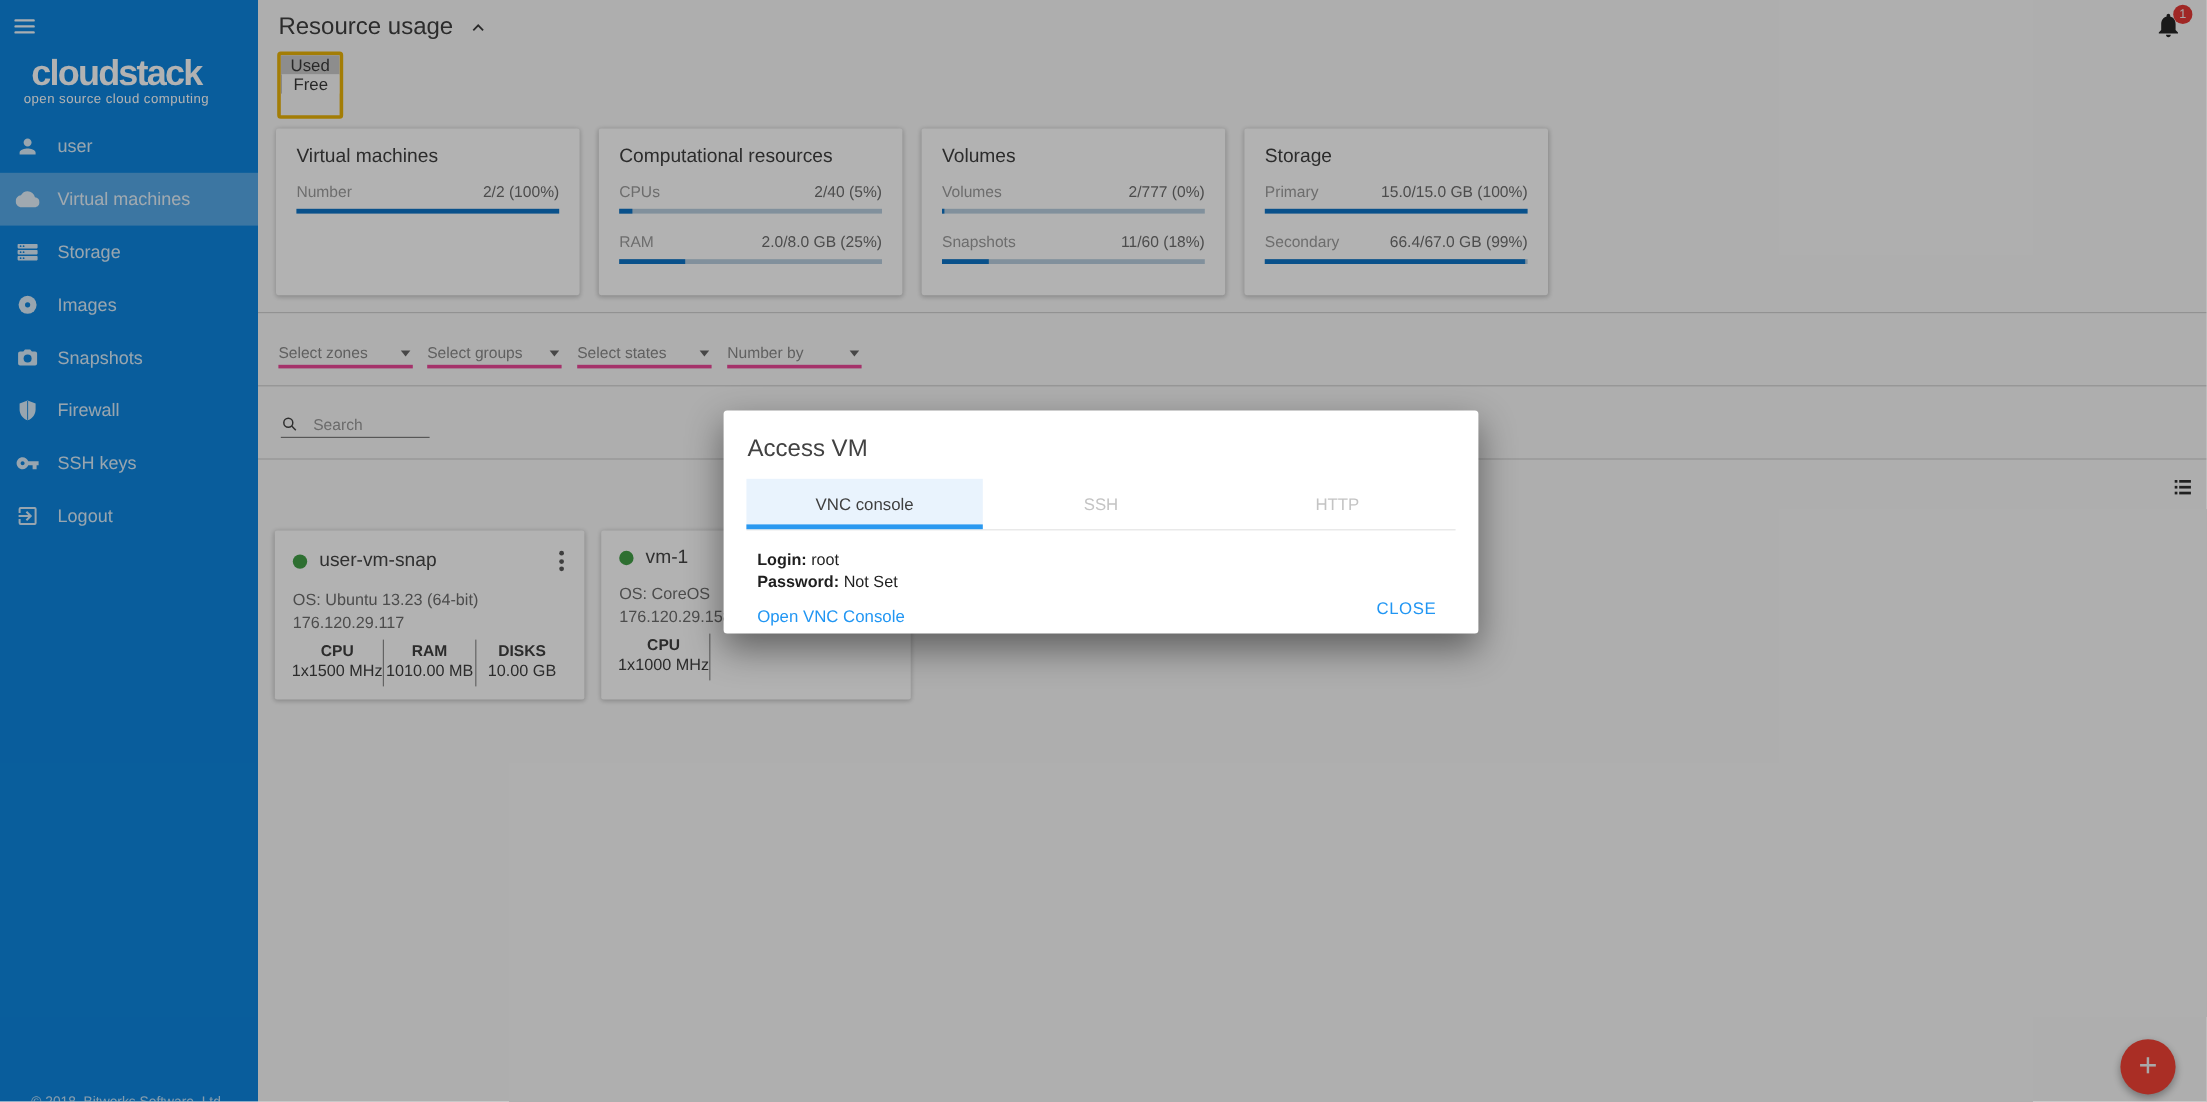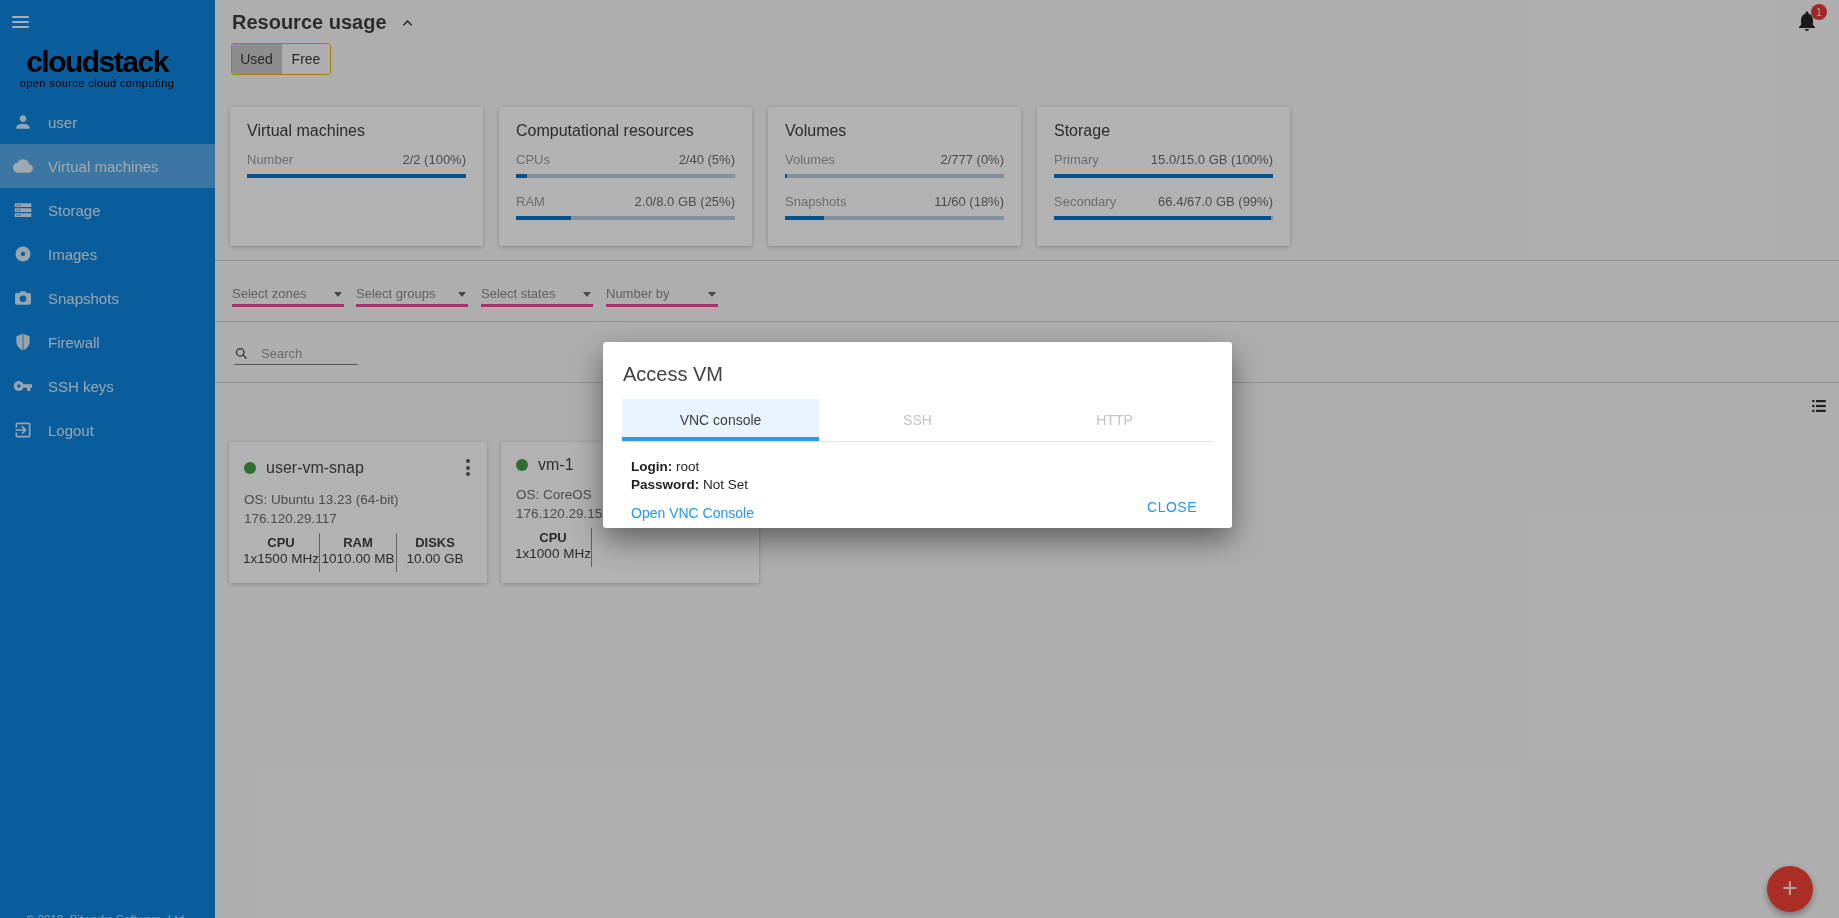--- a/index.html
+++ b/index.html
@@ -6,35 +6,35 @@
   html,body { width:1839px; height:918px; }
   body {
     position:relative; overflow:hidden; background:#fafafa;
     font-family:"Liberation Sans", sans-serif;
   }
 
   
   .sidebar { position:absolute; left:0; top:0; width:215px; height:918px; background:#0d86e0; overflow:hidden; z-index:1; }
   .hamburger { position:absolute; left:12px; top:16px; width:17px; cursor:pointer; }
   .hamburger span { display:block; height:2px; background:rgba(255,255,255,0.95); margin-bottom:3px; border-radius:1px; }
-  .logo { position:absolute; top:46px; left:0; width:194px; text-align:center; color:#000000; }
+  .logo { position:absolute; top:46px; left:0; width:194px; text-align:center; color:#ffffff; }
   .logo-title { font-size:30px; font-weight:bold; letter-spacing:-1.5px; line-height:31px; }
   .logo-tag { font-size:11px; letter-spacing:0.4px; }
   .nav { position:absolute; top:100px; left:0; width:215px; }
   .nav-item { height:44px; display:flex; align-items:center; padding-left:13px; color:rgba(255,255,255,0.85); cursor:pointer; }
   .nav-item.active { background:rgba(255,255,255,0.3); }
   .nav-icon { width:20px; height:20px; flex:0 0 20px; }
   .nav-icon svg { width:20px; height:20px; display:block; }
   .nav-label { margin-left:15px; font-size:15px; }
   .sidebar-footer { position:absolute; bottom:-7px; left:26px; font-size:11.5px; color:rgba(255,255,255,0.75); white-space:nowrap; }
 
   
   .page-title-row { position:absolute; left:232px; top:11px; display:flex; align-items:center; gap:13px; }
-  .page-title { font-size:20px; font-weight:700; color:#3f3f3f; }
-  .toggle-group { position:absolute; left:231px; top:43px; height:32px; display:flex; border:1px solid #eab308; border-radius:3px; overflow:hidden; }
+  .page-title { font-size:20px; font-weight:400; color:#3f3f3f; }
+  .toggle-group { position:absolute; left:231px; top:43px; height:56px; display:flex; border:3px solid #eab308; border-radius:3px; overflow:hidden;flex-direction:column; }
   .toggle-btn { width:49px; display:flex; align-items:center; justify-content:center; font-size:14px; color:#3a3a3a; background:#fafafa; cursor:pointer; }
   .toggle-btn + .toggle-btn { border-left:1px solid #c3c3c3; }
   .toggle-btn.selected { background:#cbcbcb; }
 
   
   .res-card { position:absolute; top:107px; width:253px; height:139px; background:#fff; border-radius:2px;
               box-shadow:0 1px 4px rgba(0,0,0,0.24); padding:0 17px; }
   .rc1{left:230px}.rc2{left:499px}.rc3{left:768px}.rc4{left:1037px}
   .res-title { margin-top:15px; font-size:16px; color:#404040; }
   .res-row { margin-top:12px; }

